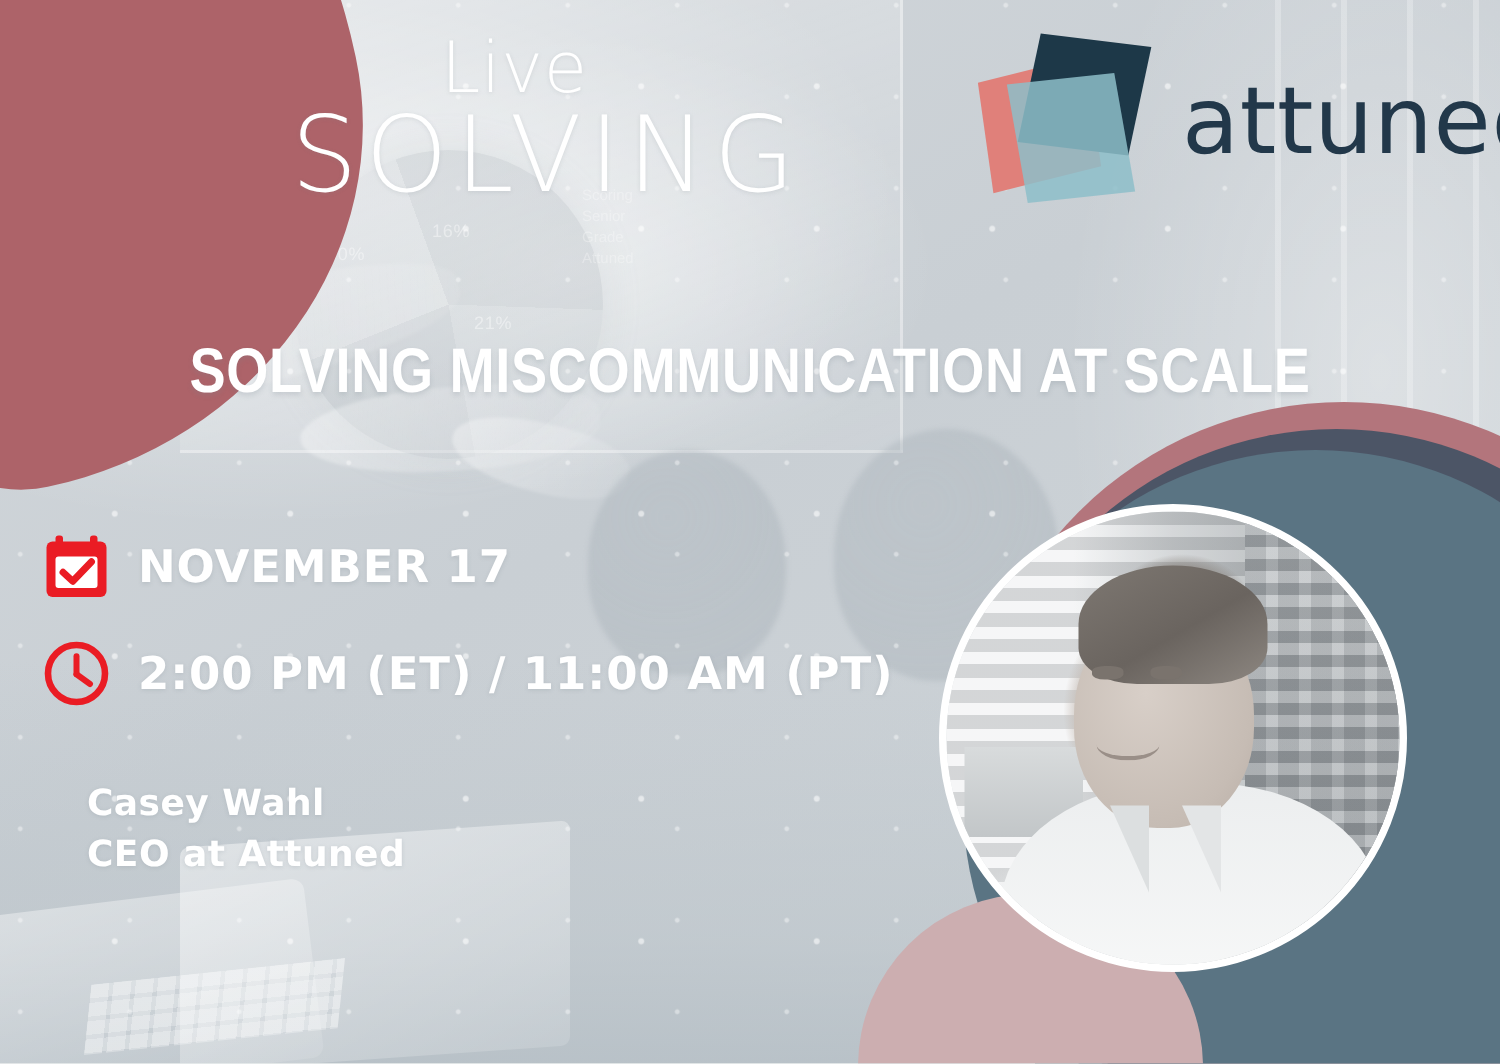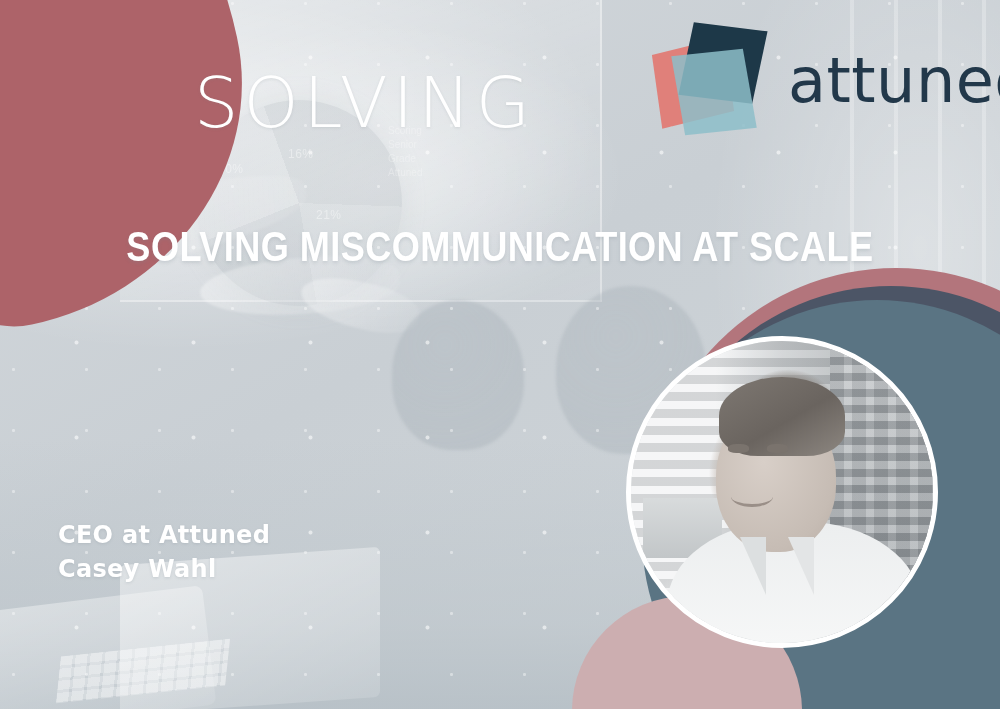--- a/index.html
+++ b/index.html
@@ -422,38 +422,61 @@
     <div class="bg-bokeh"></div>
   </div>
 
   <div class="blob-topleft"></div>
   <div class="shape-rose-ring"></div>
   <div class="shape-navy-crescent"></div>
   <div class="shape-slate"></div>
   <div class="shape-slate-fill"></div>
   <div class="shape-pink-circle"></div>
 
+  <div class="kicker">Live</div>
   <div class="kicker-big">SOLVING</div>
 
   <div class="logo">
     <div class="logo-mark">
       <div class="q q-red"></div>
       <div class="q q-navy"></div>
       <div class="q q-teal"></div>
     </div>
     <div class="logo-word">attuned</div>
   </div>
 
   <div class="headline">SOLVING MISCOMMUNICATION AT SCALE</div>
 
-
+  <div class="detail-row date">
+    <div class="cal-icon">
+      <svg viewBox="0 0 46 46" width="46" height="46" aria-hidden="true">
+        <rect x="9" y="2" width="5" height="9" rx="2" fill="#ea1c24"></rect>
+        <rect x="32" y="2" width="5" height="9" rx="2" fill="#ea1c24"></rect>
+        <rect x="3" y="6" width="40" height="37" rx="4" fill="#ea1c24"></rect>
+        <rect x="9" y="16" width="28" height="21" rx="2" fill="#ffffff"></rect>
+        <path d="M14 26.5 L20.5 32.5 L33 19.5" stroke="#ea1c24" stroke-width="4.6" fill="none" stroke-linecap="round" stroke-linejoin="round"></path>
+      </svg>
+    </div>
+    <div class="detail-text">NOVEMBER 17</div>
+  </div>
+
+  <div class="detail-row time">
+    <div class="clock-icon">
+      <svg viewBox="0 0 46 46" width="46" height="46" aria-hidden="true">
+        <circle cx="23" cy="23" r="19" fill="none" stroke="#ea1c24" stroke-width="4.4"></circle>
+        <path d="M23 11.5 L23 23.5" stroke="#ea1c24" stroke-width="4" stroke-linecap="round"></path>
+        <path d="M23 23.5 L32 30" stroke="#ea1c24" stroke-width="4" stroke-linecap="round"></path>
+      </svg>
+    </div>
+    <div class="detail-text">2:00 PM (ET) / 11:00 AM (PT)</div>
+  </div>
 
   <div class="speaker">
+    <div>Casey Wahl</div>
     <div>CEO at Attuned</div>
-    <div>Casey Wahl</div>
   </div>
 
   <div class="portrait">
     <div class="portrait-photo">
       <div class="portrait-bldg"></div>
       <div class="portrait-lowbldg"></div>
       <div class="portrait-shirt"></div>
       <div class="portrait-face"></div>
       <div class="portrait-hair"></div>
       <div class="portrait-eye l"></div>

